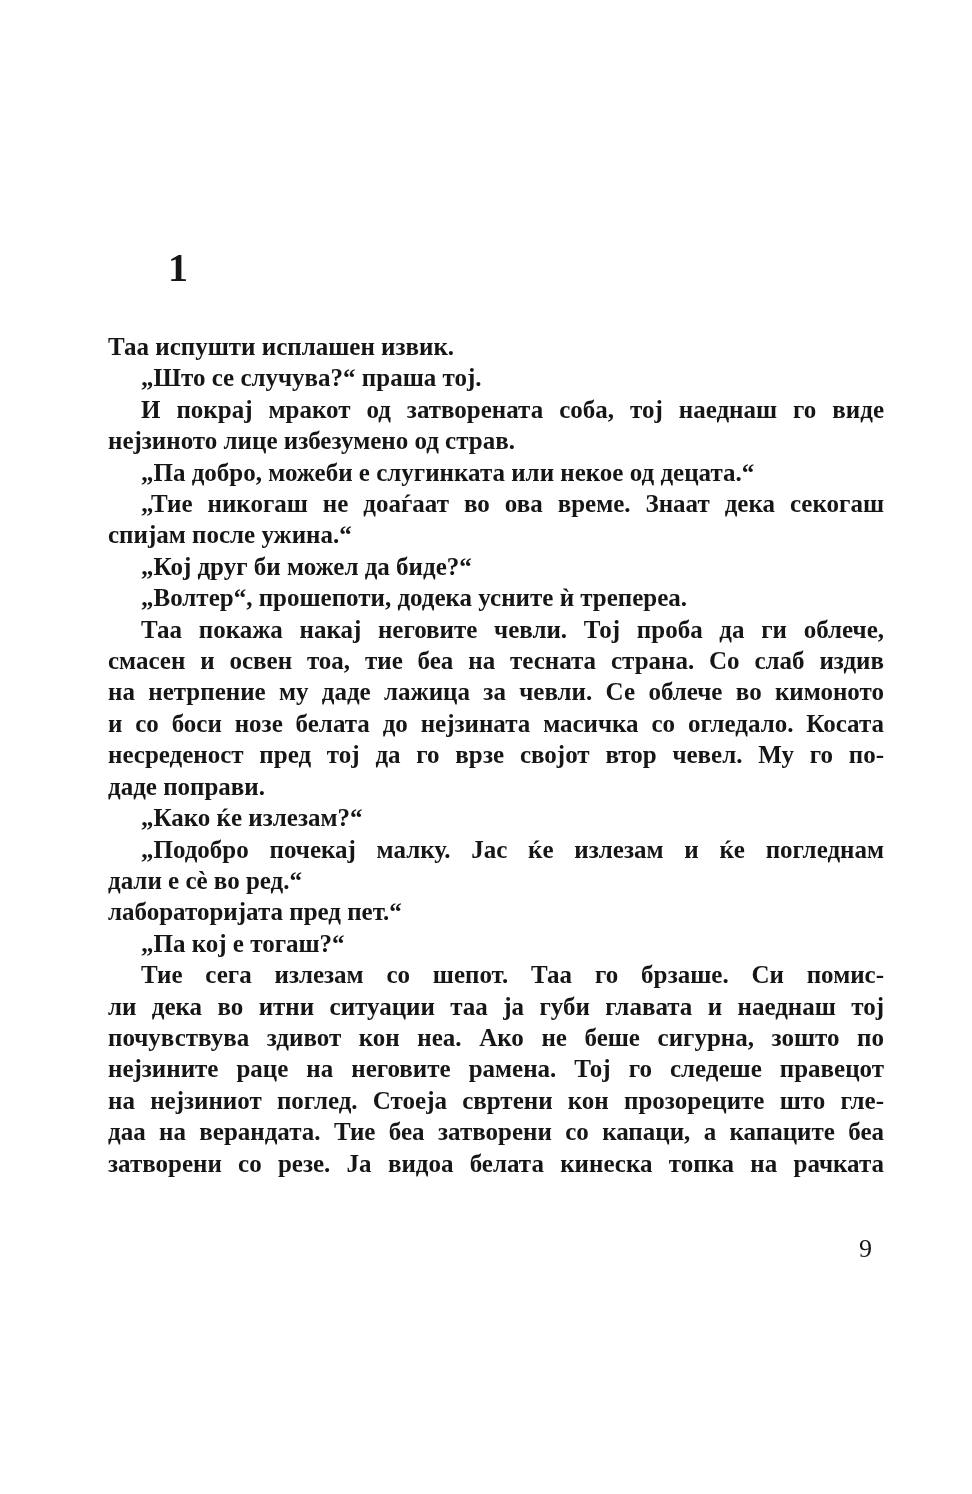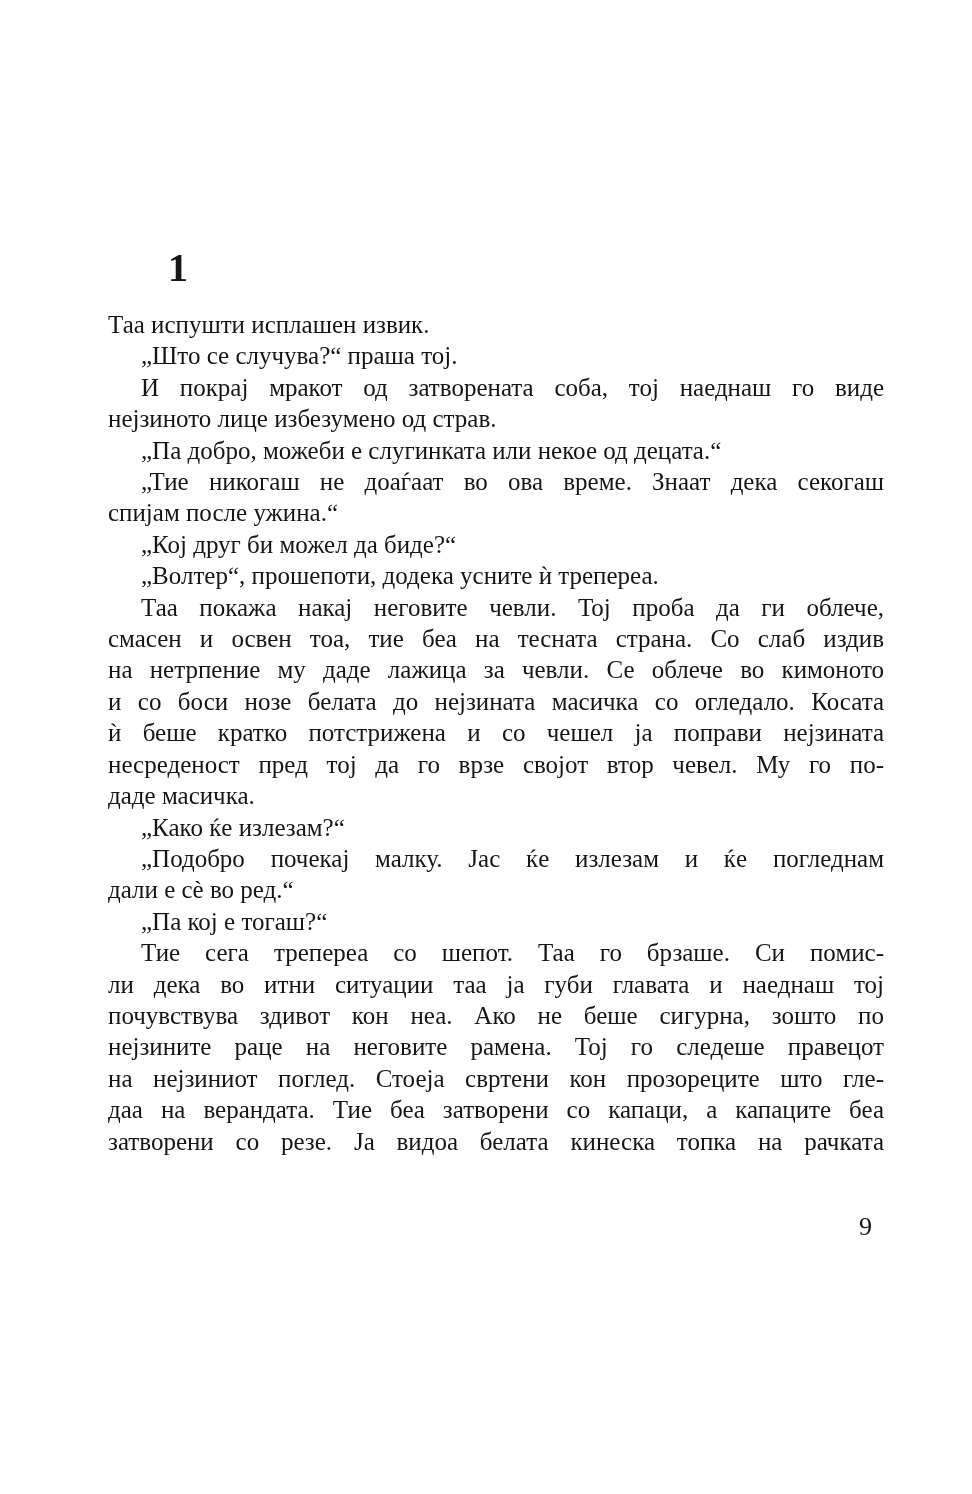--- a/index.html
+++ b/index.html
@@ -13,21 +13,22 @@
     overflow: hidden;
   }
   .page { position: absolute; inset: 0; }
   .chapter-number {
     margin: 250px 0 0 168px;
     font-size: 40px;
     font-weight: bold;
     line-height: 36px;
   }
   .body-text {
-    margin: 23px 88px 0 108px; 
+    margin: 45px 88px 0 108px; 
+    font-weight: bold;
   }
   .line {
     font-size: 25px;
     line-height: 31.4px;
     white-space: normal;
   }
   .just { text-align: justify; text-align-last: justify; }
   .last { text-align: left;    text-align-last: left; }
   .indent { text-indent: 33px; }
   .page-number {
@@ -50,28 +51,28 @@
       <div class="line last">нејзиното лице избезумено од страв.</div>
       <div class="line last indent">„Па добро, можеби е слугинката или некое од децата.“</div>
       <div class="line just indent">„Тие никогаш не доаѓаат во ова време. Знаат дека секогаш</div>
       <div class="line last">спијам после ужина.“</div>
       <div class="line last indent">„Кој друг би можел да биде?“</div>
       <div class="line last indent">„Волтер“, прошепоти, додека усните ѝ трепереа.</div>
       <div class="line just indent">Таа покажа накај неговите чевли. Тој проба да ги облече,</div>
       <div class="line just">смасен и освен тоа, тие беа на тесната страна. Со слаб издив</div>
       <div class="line just">на нетрпение му даде лажица за чевли. Се облече во кимоното</div>
       <div class="line just">и со боси нозе белата до нејзината масичка со огледало. Косата</div>
-      <div class="line just">ѝ беше кратко потстрижена и со чешел ја поправи нејзината</div>
       <div class="line just">несреденост пред тој да го врзе својот втор чевел. Му го по-</div>
-      <div class="line last">даде масичка.</div>
+      <div class="line last">даде поправи.</div>
       <div class="line last indent">„Како ќе излезам?“</div>
       <div class="line just indent">„Подобро почекај малку. Јас ќе излезам и ќе погледнам</div>
       <div class="line last">дали е сè во ред.“</div>
+      <div class="line last">лабораторијата пред пет.“</div>
       <div class="line last indent">„Па кој е тогаш?“</div>
-      <div class="line just indent">Тие сега трепереа со шепот. Таа го брзаше. Си помис-</div>
+      <div class="line just indent">Тие сега излезам со шепот. Таа го брзаше. Си помис-</div>
       <div class="line just">ли дека во итни ситуации таа ја губи главата и наеднаш тој</div>
       <div class="line just">почувствува здивот кон неа. Ако не беше сигурна, зошто по</div>
       <div class="line just">нејзините раце на неговите рамена. Тој го следеше правецот</div>
       <div class="line just">на нејзиниот поглед. Стоеја свртени кон прозорeците што гле-</div>
       <div class="line just">даа на верандата. Тие беа затворени со капаци, а капаците беа</div>
       <div class="line just">затворени со резе. Ја видоа белата кинеска топка на рачката</div>
     </div>
 
   <div class="page-number">9</div>
 </div>

